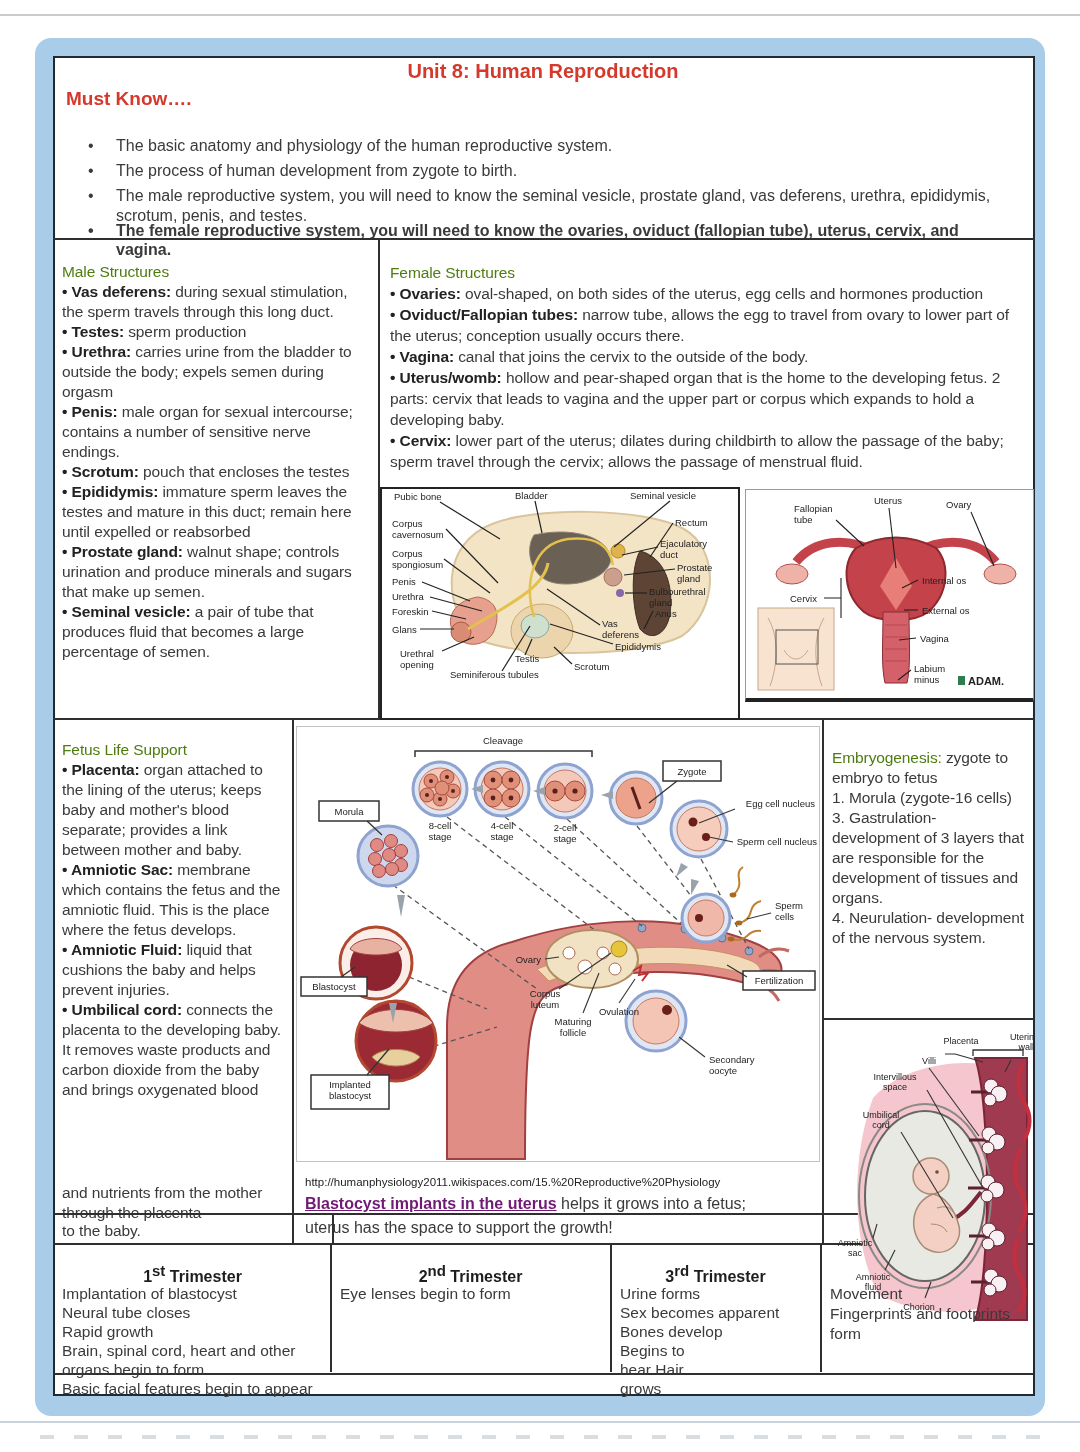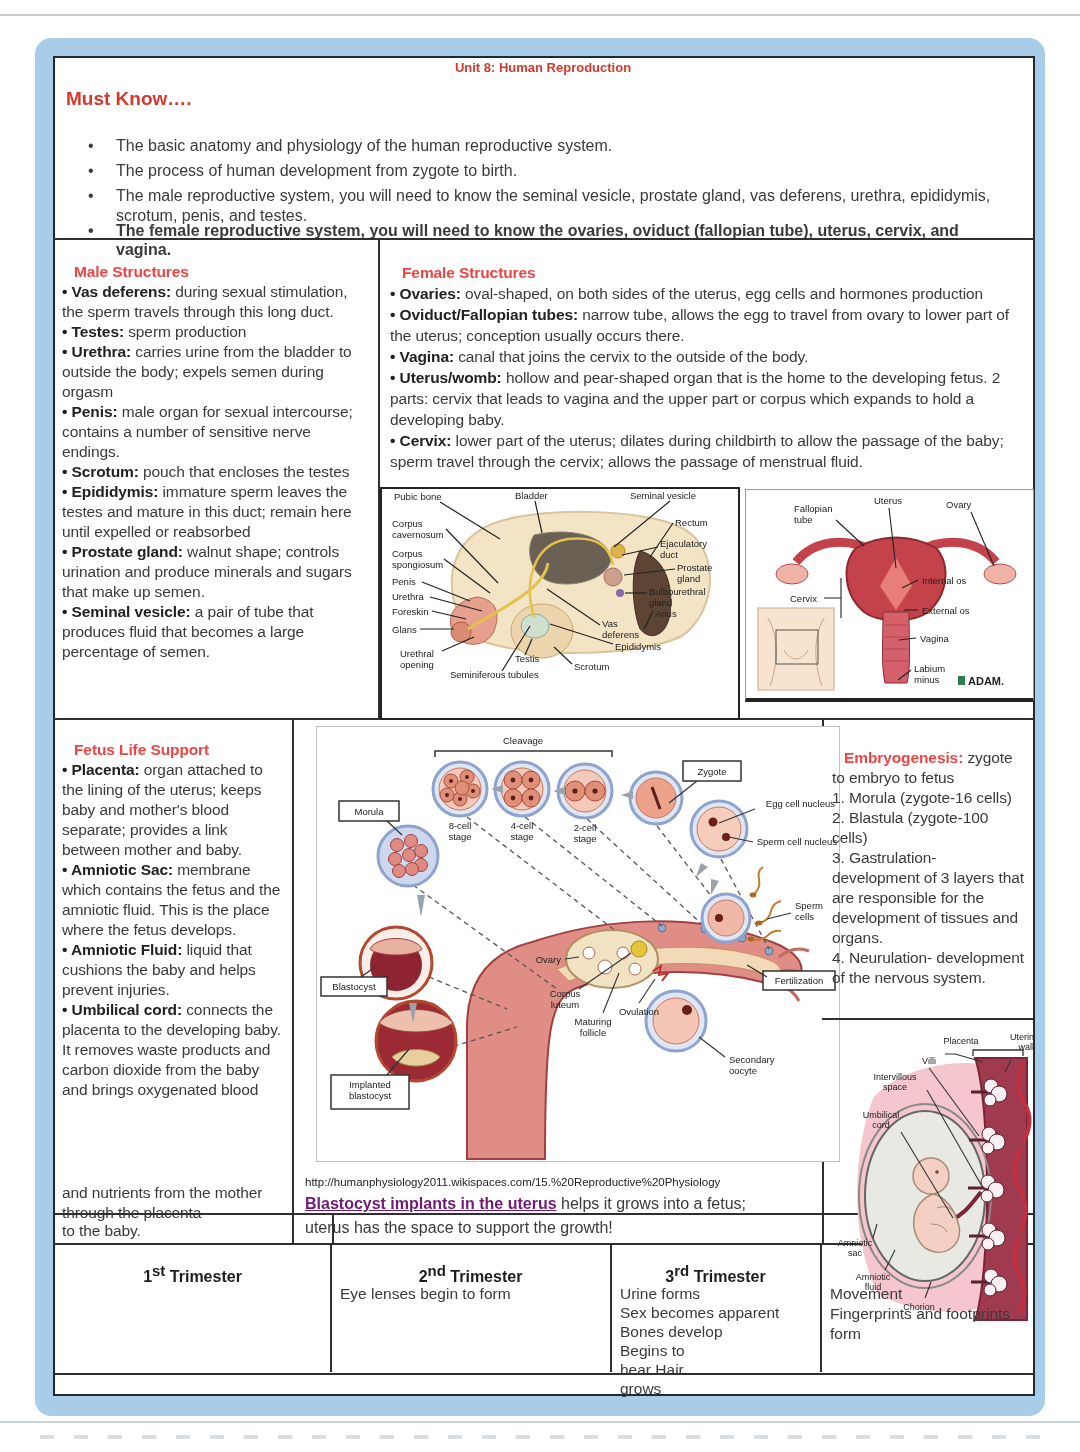--- a/index.html
+++ b/index.html
@@ -3,28 +3,28 @@
 <meta charset="utf-8">
 <style>
   html,body{margin:0;padding:0;background:#fff;}
   .page{position:relative;width:1080px;height:1452px;background:#ffffff;overflow:hidden;
         font-family:"Liberation Sans","DejaVu Sans",sans-serif;color:#3a3a3a;}
   .topline{position:absolute;left:0;top:14px;width:100%;height:2px;background:#c9cdd0;}
   .botline{position:absolute;left:0;top:1421px;width:100%;height:2px;background:#c9d2dc;}
   .dashrow{position:absolute;height:4px;background:repeating-linear-gradient(90deg,#d9dde0 0 14px,transparent 14px 34px);}
   .blueframe{position:absolute;left:35px;top:38px;width:1010px;height:1378px;background:#a9cde9;border-radius:16px;}
   .whitebox{position:absolute;left:53px;top:56px;width:978px;height:1336px;background:#ffffff;border:2px solid #1f2a33;}
-  .title{position:absolute;left:53px;top:60px;width:980px;text-align:center;font-size:13px;font-weight:bold;color:#d4392b;}
+  .title{position:absolute;left:53px;top:60px;width:980px;text-align:center;font-size:20px;font-weight:bold;color:#d4392b;}
   .mustknow{position:absolute;left:66px;top:88px;font-size:19px;font-weight:bold;color:#d4392b;}
   .bullet{position:absolute;left:88px;font-size:16px;line-height:20px;color:#3a3a3a;width:900px;padding-left:28px;}
   .bullet::before{content:"•";position:absolute;left:0;top:0;}
   .hline{position:absolute;height:2px;background:#2f2f2f;}
   .vline{position:absolute;width:2px;background:#2f2f2f;}
   .cell{position:absolute;font-size:15.5px;line-height:20px;color:#3a3a3a;letter-spacing:-0.1px;}
-  .cell .hd{font-weight:bold;color:#ef4444;margin-left:12px;}
+  .cell .hd{font-weight:normal;color:#4d7c0f;}
   .def b{color:#222;}
   .imgbox{position:absolute;background:#fff;}
   .mbox{border:2px solid #222;}
   .fbox{border:1px solid #9a9a9a;border-bottom:4px solid #222;}
   .ebox{border:1px solid #c2c2c2;}
   svg text{font-family:"Liberation Sans","DejaVu Sans",sans-serif;fill:#222;}
   .url{position:absolute;font-size:11.5px;color:#222;}
   .note1{position:absolute;font-size:16px;color:#3a3a3a;}
   .note1 b{color:#701a75;text-decoration:underline;}
   .trihd{position:absolute;font-size:16px;font-weight:bold;color:#1d1d1d;text-align:center;}
@@ -195,26 +195,25 @@
     <div class="def"><b>• </b><b>Amniotic Sac:</b><span> membrane which contains the fetus and the amniotic fluid. This is the place where the fetus develops.</span></div>
     <div class="def"><b>• </b><b>Amniotic Fluid:</b><span> liquid that cushions the baby and helps prevent injuries.</span></div>
     <div class="def"><b>• </b><b>Umbilical cord:</b><span> connects the placenta to the developing baby. It removes waste products and carbon dioxide from the baby and brings oxygenated blood</span></div>
   </div>
   <div class="cell" style="left:62px;top:1183px;width:212px;z-index:3;">and nutrients from the mother through the placenta</div>
   <div class="cell" style="left:62px;top:1221px;width:212px;z-index:3;">to the baby.</div>
 
   <div class="cell" style="left:832px;top:748px;width:194px;z-index:3;">
     <div><b class="hd">Embryogenesis:</b><span> zygote to embryo to fetus</span></div>
     <div>1. Morula (zygote-16 cells)</div>
-    <div>2. Blastula (zygote-100 cells)</div>
     <div>3. Gastrulation- development of 3 layers that are responsible for the development of tissues and organs.</div>
     <div>4. Neurulation- development of the nervous system.</div>
   </div>
 
-  <div class="imgbox ebox" style="left:296px;top:726px;width:522px;height:434px;z-index:2;margin-left:20px;">
+  <div class="imgbox ebox" style="left:296px;top:726px;width:522px;height:434px;z-index:2;">
     <svg width="522" height="434" viewBox="0 0 522 434">
       <path d="M150,432 L150,300 C150,250 175,225 215,215 C290,190 380,185 455,215 C492,229 494,254 462,260 C395,238 315,242 262,260 C233,270 228,300 228,432 Z" fill="#e08d85" stroke="#a04040" stroke-width="2"></path>
       <path d="M240,242 C300,218 400,212 452,233 C468,239 466,250 452,248 C395,230 310,234 252,254 Z" fill="#f2d9b8" stroke="#c89060"></path>
       <g stroke="#c06a62" stroke-width="3" fill="none">
         <path d="M462,230 C472,222 482,220 492,224"></path>
           <path d="M466,244 C478,242 488,246 494,252"></path>
           <path d="M460,256 C470,260 478,266 482,274"></path>
       </g>
       <g fill="#93a7c9" stroke="#5a6f96">
         <circle cx="300" cy="207" r="4"></circle>
@@ -409,20 +408,28 @@
     <b>Blastocyst implants in the uterus</b><span> helps it grows into a fetus;</span>
   </div>
   <div class="note1" style="left:305px;top:1219px;z-index:5;">uterus has the space to support the growth!</div>
 
   <div class="vline" style="left:330px;top:1243px;height:129px;"></div>
   <div class="vline" style="left:610px;top:1243px;height:129px;"></div>
   <div class="vline" style="left:820px;top:1243px;height:129px;"></div>
   <div class="hline" style="left:53px;top:1373px;width:980px;z-index:4;"></div>
 
   <div class="trihd" style="left:60px;top:1262px;width:265px;"><span>1</span><sup>st</sup><span> Trimester</span></div>
+  <div class="trilines" style="left:62px;top:1284px;width:262px;z-index:5;">
+    <div>Implantation of blastocyst</div>
+      <div>Neural tube closes</div>
+      <div>Rapid growth</div>
+    <div>Brain, spinal cord, heart and other</div>
+      <div>organs begin to form</div>
+      <div>Basic facial features begin to appear</div>
+  </div>
 
   <div class="trihd" style="left:338px;top:1262px;width:265px;"><span>2</span><sup>nd</sup><span> Trimester</span></div>
   <div class="trilines" style="left:340px;top:1284px;width:262px;">
     <div>Eye lenses begin to form</div>
   </div>
 
   <div class="trihd" style="left:618px;top:1262px;width:195px;"><span>3</span><sup>rd</sup><span> Trimester</span></div>
   <div class="trilines" style="left:620px;top:1284px;width:192px;z-index:5;">
     <div>Urine forms</div>
       <div>Sex becomes apparent</div>

